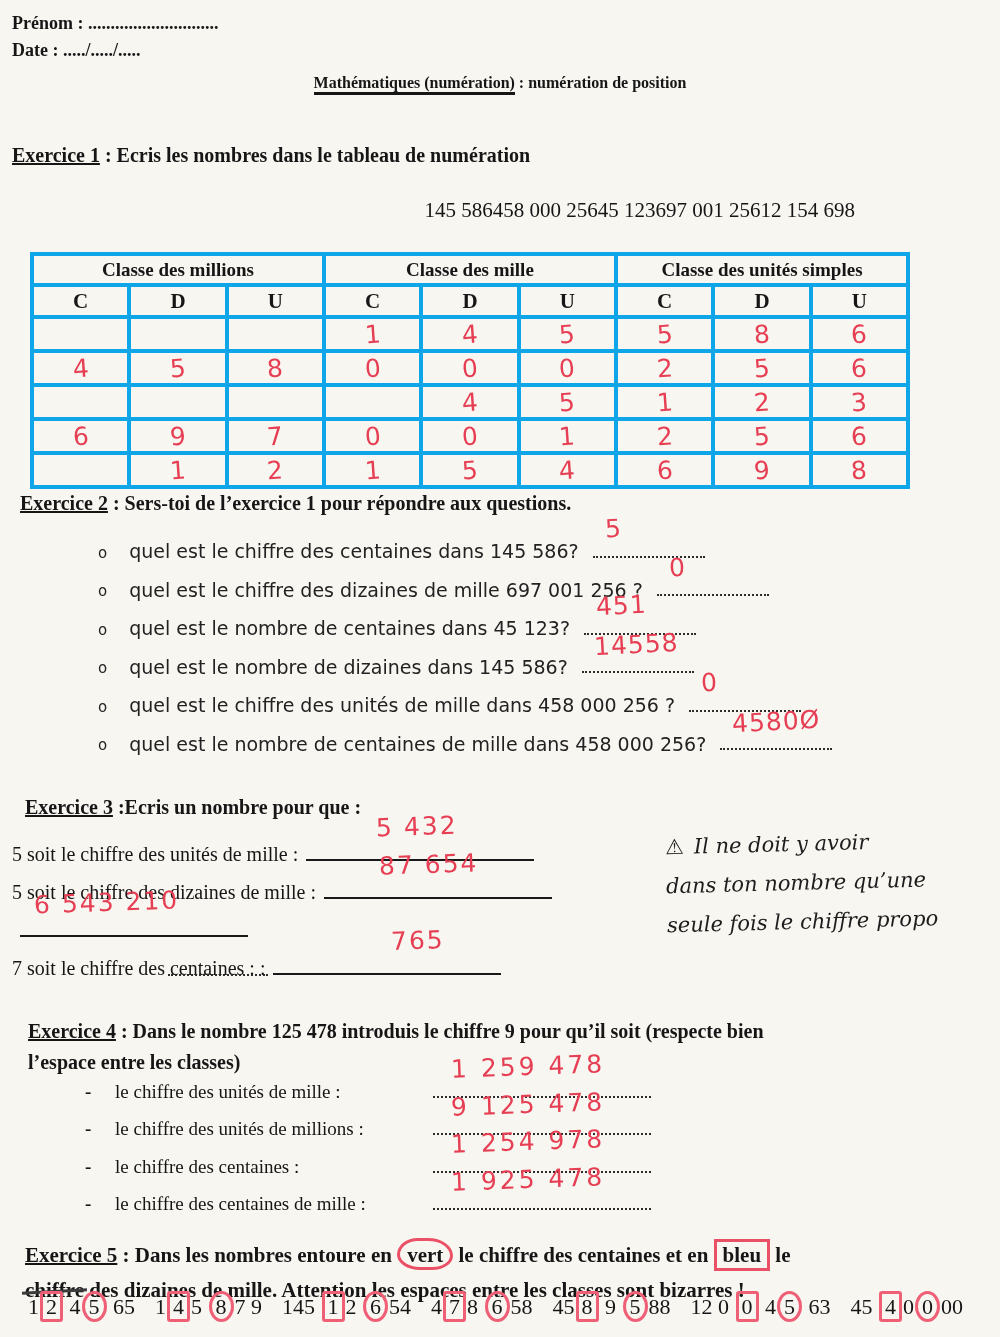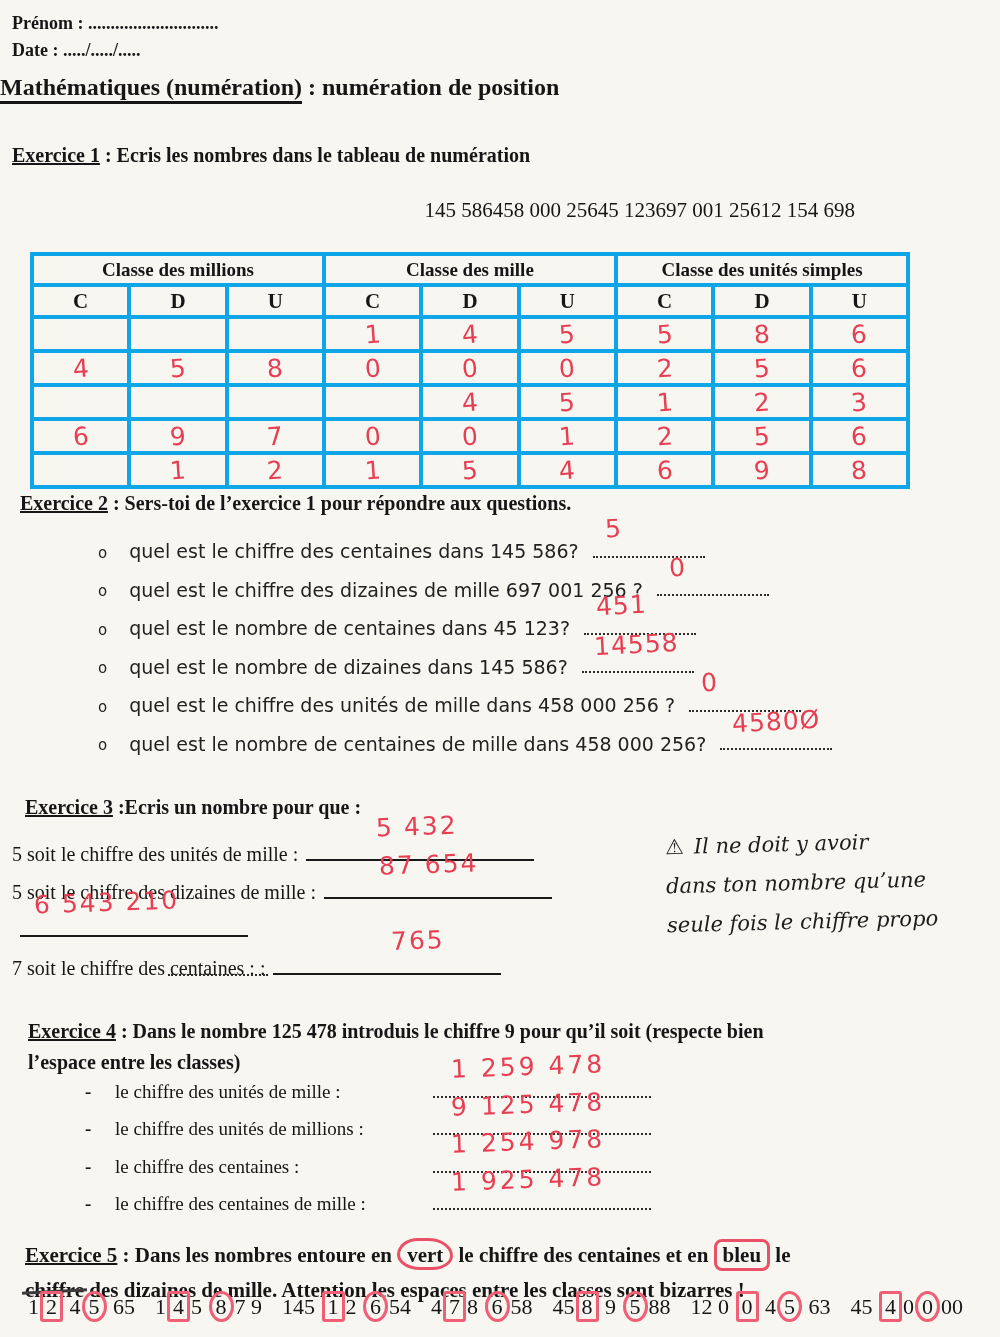--- a/index.html
+++ b/index.html
@@ -2,21 +2,21 @@
 <html><head>
 <meta charset="utf-8">
 <style>
   html,body{margin:0;padding:0;}
   body{width:1000px;height:1337px;background:#e9e7e2;}
   .page{position:relative;width:1000px;height:1337px;background:#f8f6f1;
         font-family:"Liberation Serif",serif;color:#161616;overflow:hidden;padding-left:16px;}
 
   
   .id-block{position:absolute;left:12px;top:10px;font-weight:bold;font-size:18px;line-height:27px;}
-  .title{position:absolute;left:0;top:74px;width:1000px;font-weight:bold;font-size:24px;}
+  .title{position:absolute;left:0;top:74px;width:1000px;text-align:center;font-weight:bold;font-size:16px;}
   .title .u{border-bottom:3px solid #161616;padding-bottom:1px;}
 
   
   .exhead{position:absolute;font-weight:bold;font-size:20px;}
   .exlabel{text-decoration:underline;text-decoration-thickness:2px;}
 
   
   .numbers-row{position:absolute;left:100px;top:198px;width:755px;display:flex;justify-content:flex-end;font-size:21px;}
   table.numtab{position:absolute;left:30px;top:252px;width:880px;border-collapse:collapse;table-layout:fixed;}
   table.numtab th,table.numtab td{border:4px solid #0ea5e9;text-align:center;padding:0;}
@@ -52,21 +52,21 @@
   .x4-list{position:absolute;left:85px;top:1076px;font-size:19px;}
   .x4-row{position:relative;height:37.5px;white-space:nowrap;}
   .x4-dash{display:inline-block;width:30px;font-weight:bold;}
   .x4-text{display:inline-block;width:318px;}
   .x4-line{display:inline-block;position:relative;width:218px;border-bottom:2.5px dotted #2c2c2c;height:1.05em;}
   .x4-ans{position:absolute;left:18px;top:-24px;font-size:25px;letter-spacing:3px;display:inline-block;transform:rotate(-2deg);white-space:nowrap;}
 
   
   .x5-head{position:absolute;left:25px;top:1238px;width:960px;font-weight:bold;font-size:21px;line-height:35px;}
   .ringword{border:3px solid #ea5066;border-radius:50% 60% 50% 55%/70% 75% 60% 65%;padding:2px 7px 0;}
-  .boxword{border:3px solid #ea5066;border-radius:8px;padding:1px 6px;}
+  .boxword{border:3px solid #ea5066;border-radius:0;padding:1px 6px;}
   .strike{position:relative;}
   .strike::after{content:"";position:absolute;left:-3px;right:-3px;top:52%;height:3px;background:#3c3c3c;transform:rotate(-3deg);}
   .x5-numbers{position:absolute;left:28px;top:1294px;width:935px;display:flex;justify-content:space-between;font-size:22px;white-space:nowrap;}
   .mark-box{border:3px solid #ef6077;border-radius:3px;padding:0 3px;margin:0 1px;}
   .mark-ring{border:3px solid #ef6077;border-radius:50%;padding:0 4px;margin:0 1px;}
   .num{white-space:pre;font-family:Liberation Serif, serif;}
 </style>
 </head>
 <body>
 

